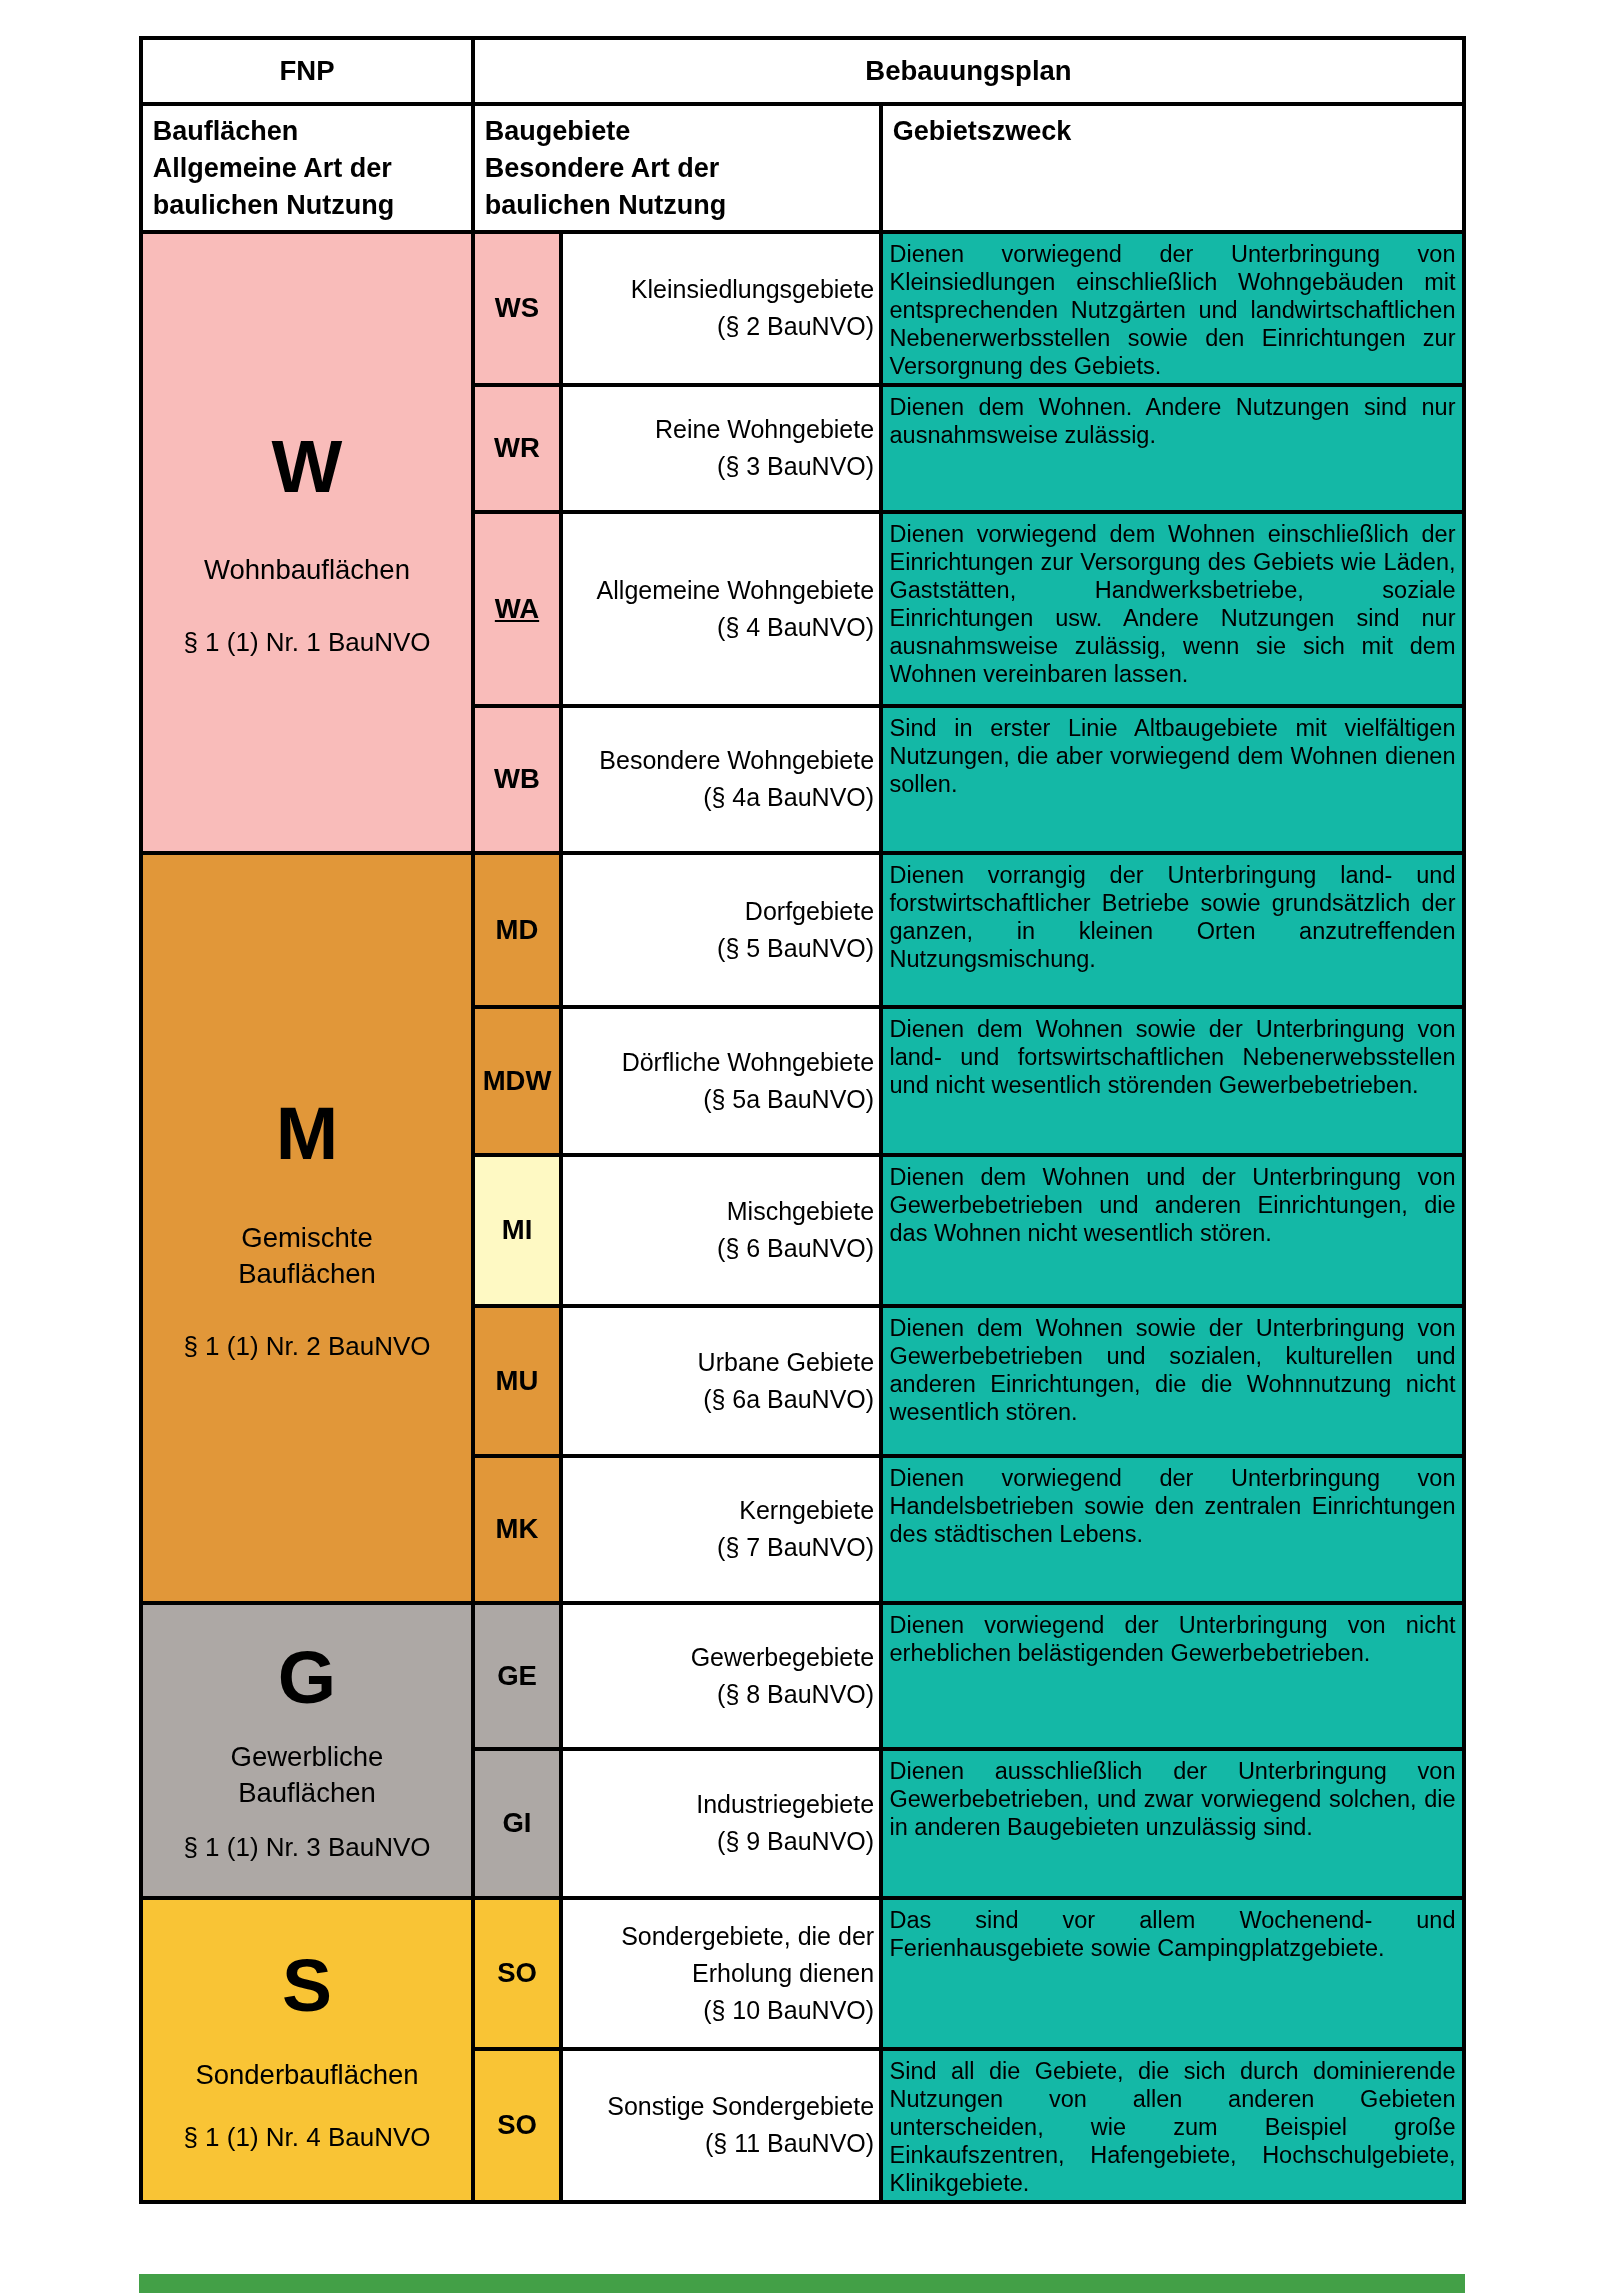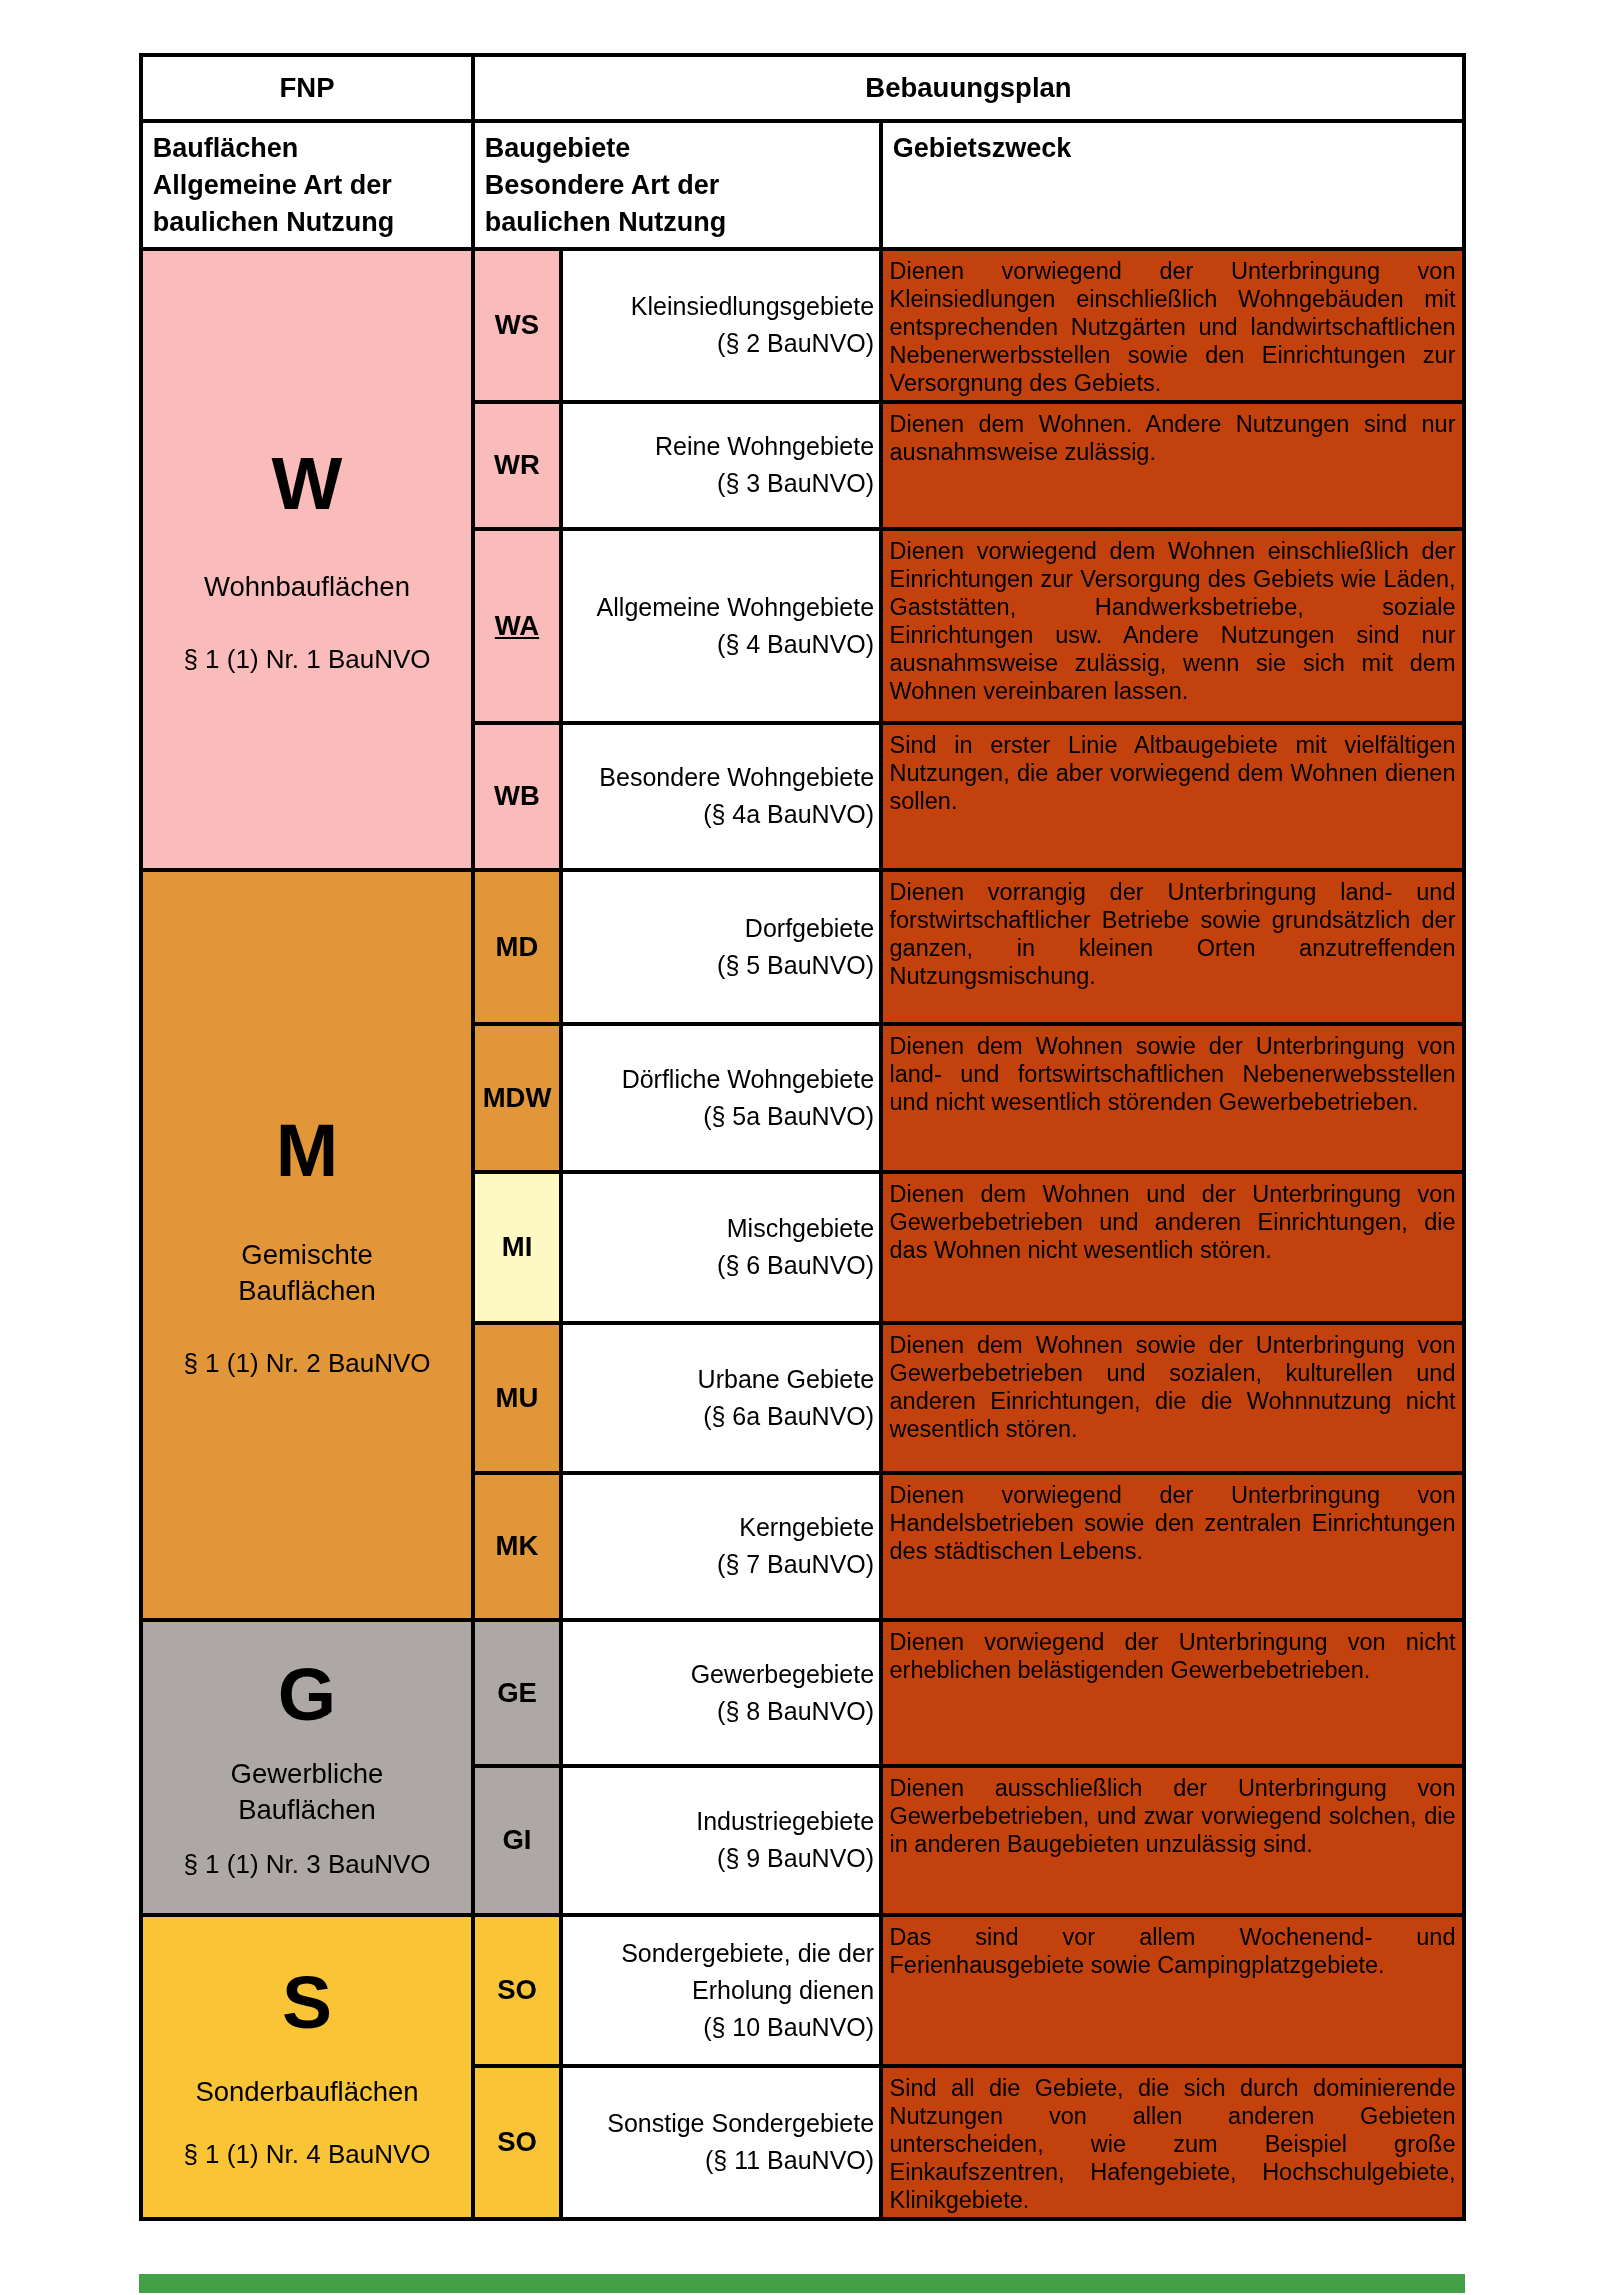--- a/index.html
+++ b/index.html
@@ -3,41 +3,41 @@
 <meta charset="utf-8">
 <style>
   html,body{margin:0;padding:0;}
   body{
     width:1621px;height:2295px;background:#ffffff;position:relative;
     font-family:"Liberation Sans", sans-serif;color:#000;
     -webkit-font-smoothing:antialiased;
   }
   .page{position:absolute;inset:0;background:#ffffff;}
   table.zoning{
-    position:absolute;left:139px;top:53px;
+    position:absolute;left:139px;top:36px;
     border-collapse:collapse;table-layout:fixed;
   }
   td{border:4px solid #000;padding:0;overflow:hidden;}
   
   td.h1{font-weight:bold;font-size:27.5px;text-align:center;vertical-align:middle;background:#fff;}
   td.h2{font-weight:bold;font-size:27px;line-height:37px;text-align:left;vertical-align:top;
         padding:6.5px 9.7px;white-space:pre-line;background:#fff;}
   
   td.section{text-align:center;vertical-align:middle;}
   .section-letter{font-weight:bold;font-size:75px;line-height:1.05;}
   .section-name{font-size:27.5px;line-height:36px;white-space:pre-line;margin-top:47px;}
   .section-ref{font-size:26px;margin-top:39px;}
   
   td.code{font-weight:bold;font-size:27.5px;text-align:center;vertical-align:middle;}
   
   td.zname{font-size:25px;line-height:37px;text-align:right;vertical-align:middle;
            white-space:pre-line;background:#fff;padding:0 4.9px;}
   
   td.purpose{font-size:23.5px;line-height:28px;text-align:justify;vertical-align:top;
-             padding:5.7px 6.5px 3.2px 6.5px;background:#c2410c;hyphens:none;}
+             padding:5.7px 6.5px 3.2px 6.5px;background:#14b8a6;hyphens:none;}
   
   .next-strip{position:absolute;left:139px;top:2274px;width:1326px;height:19.4px;}
 </style>
 </head>
 <body>
 
 <div class="page">
 
 <table class="zoning">
   <colgroup>

